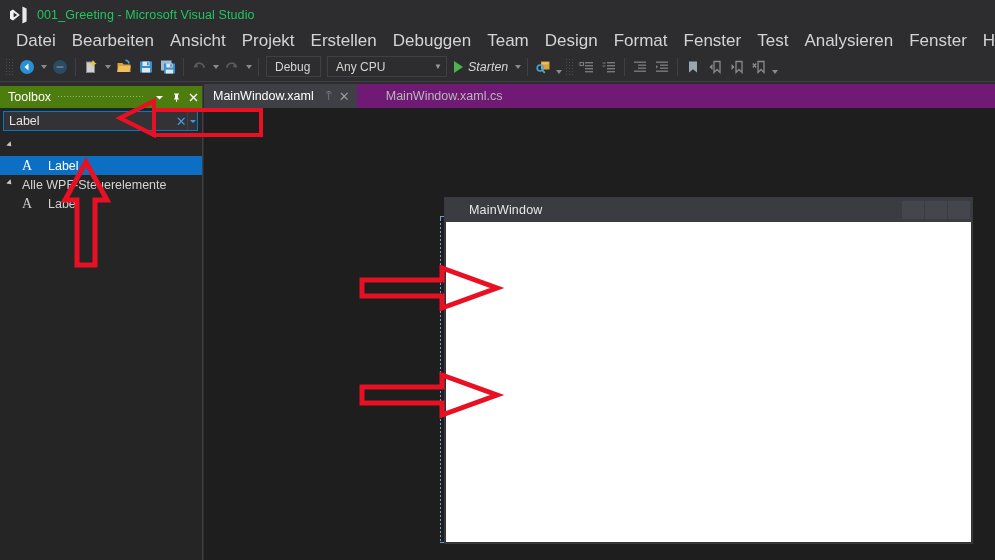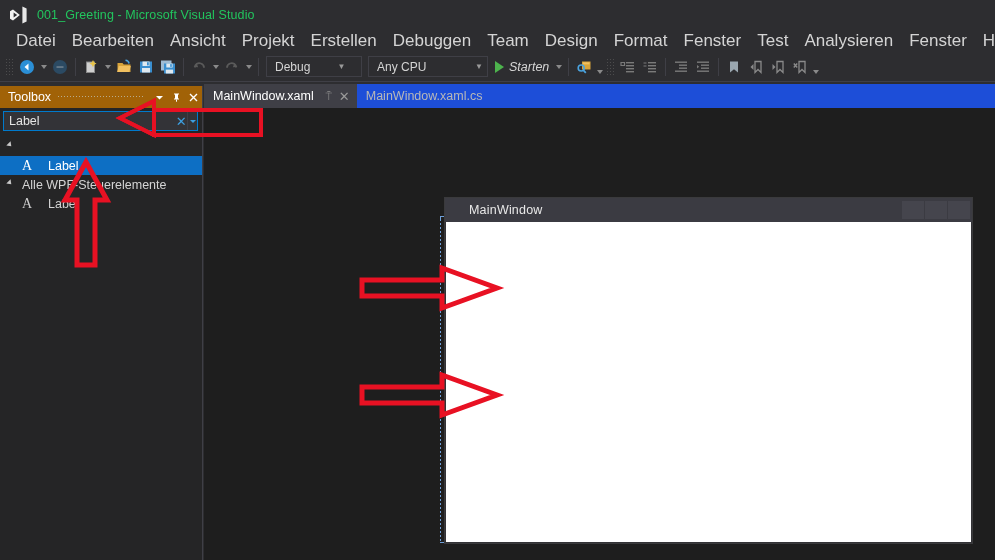--- a/index.html
+++ b/index.html
@@ -59,39 +59,39 @@
     border-top: 4px solid #8a8a8a;
   }
   .tb-combo {
     height: 21px; border: 1px solid #3f3f46; background: #2d2d30;
     display: flex; align-items: center; margin: 0 3px; flex: 0 0 auto;
     cursor: default;
   }
   .tb-combo .lbl { font-size: 12px; color: #d4d4d4; padding: 0 8px; white-space: nowrap; }
   .tb-combo .ar { width: 16px; text-align: center; color: #9a9a9a; font-size: 8px;
     border-left: 0; }
-  .combo-debug { width: 96px; gap: 15px; }
+  .combo-debug { width: 55px; gap: 15px; }
   .combo-cpu { width: 120px; }
   .start-btn { display: flex; align-items: center; height: 22px; padding: 0 4px; cursor: default; font-style: italic; }
   .play-tri {
     width: 0; height: 0; border-left: 9px solid #4db34d;
     border-top: 6px solid transparent; border-bottom: 6px solid transparent;
     margin-right: 5px;
   }
   .start-lbl { font-size: 12.5px; color: #d4d4d4; }
   .tb-overflow { width: 10px; height: 22px; display:flex; align-items:flex-end; justify-content:center; cursor:default; }
   .tb-overflow::after { content:""; border-left:3.5px solid transparent; border-right:3.5px solid transparent; border-top:4px solid #8a8a8a; margin-bottom:4px; }
 
   
   .toolbox {
     position: absolute; left: 0; top: 86px; width: 203px; height: 474px;
     background: #252526; border-right: 1px solid #3f3f46;
   }
   .tbx-header {
-    height: 22px; background: #a16207; display: flex; align-items: center;
+    height: 22px; background: #4d7c0f; display: flex; align-items: center;
     padding-left: 8px; position: relative;
   }
   .tbx-title { font-size: 12.5px; color: #ffffff; white-space: nowrap; }
   .tbx-hdr-dots {
     flex: 1; height: 4px; margin: 0 6px; opacity: .55;
     background-image: radial-gradient(#cfe6f7 45%, transparent 46%);
     background-size: 3px 3px;
   }
   .tbx-hdr-btn { width: 17px; height: 20px; display:flex; align-items:center; justify-content:center; cursor:default; }
 
@@ -130,21 +130,21 @@
   .tbx-item .glyph-A {
     width: 18px; font-family: "Liberation Serif", serif; font-size: 14px;
     color: #cccccc; text-align: left; flex: 0 0 auto;
   }
   .tbx-item.selected .glyph-A { color: #ffffff; }
   .tbx-item .ilbl { margin-left: 8px; }
 
   
   .tabstrip {
     position: absolute; left: 204px; top: 84px; width: 791px; height: 24px;
-    background: #1d4ed8; display: flex; align-items: flex-start;
+    background: #701a75; display: flex; align-items: flex-start; gap: 20px;
   }
   .tab {
     height: 24px; display: flex; align-items: center; padding: 0 6px 0 9px;
     font-size: 12.5px; color: #b8b8b8; white-space: nowrap; cursor: default;
   }
   .tab.active { background: #3f3f46; color: #ffffff; }
   .tab .pin { margin-left: 9px; color: #8e8e8e; font-size: 11px; width: 12px; text-align: center; }
   .tab .cls { margin-left: 3px; color: #9a9a9a; font-size: 13px; width: 13px; text-align: center; }
 
   

